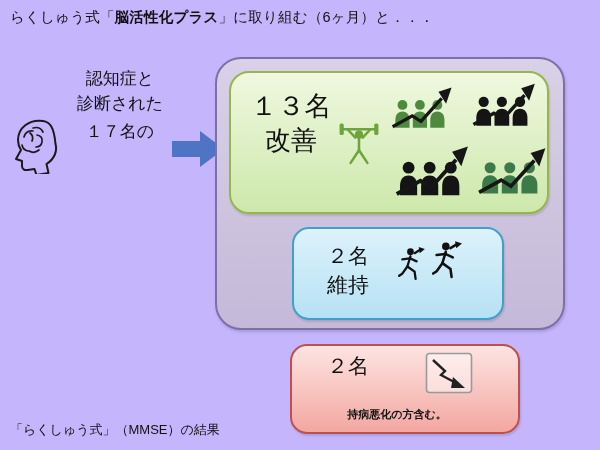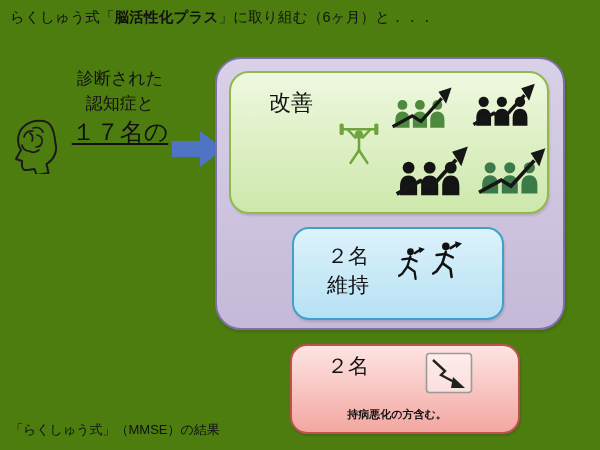--- a/index.html
+++ b/index.html
@@ -1,25 +1,25 @@
 <!DOCTYPE html>
 <html><head>
 <meta charset="utf-8">
 <style>
   *{margin:0;padding:0;box-sizing:border-box}
   html,body{background:#fff}
-  .page{position:relative;width:600px;height:450px;background:#4d7c0f;overflow:hidden;
+  .page{position:relative;width:600px;height:450px;background:#c4b5fd;overflow:hidden;
         font-family:"Liberation Sans","DejaVu Sans",sans-serif;color:#111}
 
   .title{position:absolute;left:10px;top:8px;font-size:14.5px;letter-spacing:.2px;white-space:nowrap}
   .title b{font-weight:bold}
 
   .patients{position:absolute;left:56px;top:66px;width:128px;text-align:center;
             font-size:17px;line-height:25px}
-  .patients .count{font-size:24px;line-height:31px;text-decoration:underline;text-underline-offset:3px}
+  .patients .count{font-size:17px;line-height:31px;text-underline-offset:3px}
 
   .brain{position:absolute;left:10px;top:118px;width:52px;height:56px}
   .big-arrow{position:absolute;left:172px;top:131px;width:52px;height:36px}
 
   .panel{position:absolute;border-radius:20px}
   .panel.purple{left:215px;top:57px;width:350px;height:273px;border-radius:26px;
         background:linear-gradient(180deg,#d9d1e7,#c4b9d8);border:2px solid #7e6fa8;
         box-shadow:1px 2px 3px rgba(0,0,0,.15)}
   .panel.green{left:229px;top:71px;width:320px;height:143px;
         background:linear-gradient(180deg,#eff8e0,#cde8ab);border:2px solid #94b64e;
@@ -27,21 +27,21 @@
   .panel.blue{left:292px;top:227px;width:212px;height:93px;border-radius:17px;
         background:linear-gradient(180deg,#ddf2fb,#b6e1f4);border:2px solid #41a0c8;
         box-shadow:1px 2px 2px rgba(0,0,0,.12)}
   .panel.pink{left:290px;top:344px;width:230px;height:90px;border-radius:17px;
         background:linear-gradient(180deg,#fde4e2,#f3a7a1);border:2px solid #c0504d;
         box-shadow:1px 2px 2px rgba(0,0,0,.12)}
 
   .result-text{position:absolute;text-align:center}
   .improved-text{left:238px;top:88px;width:106px}
   .improved-text .count-line{font-size:27px;line-height:37px}
-  .improved-text .label-line{font-size:22px;line-height:30px}
+  .improved-text .label-line{font-size:26px;line-height:30px}
   .maintained-text{left:300px;top:241px;width:96px}
   .maintained-text div{font-size:21px;line-height:29px}
   .declined-text{left:302px;top:351px;width:92px}
   .declined-text div{font-size:21px;line-height:29px}
 
   .lifter{position:absolute;left:338px;top:121px;width:42px;height:48px}
   .ppl{position:absolute}
   .ppl.g1{left:385px;top:82px;width:72px;height:48px}
   .ppl.g2{left:464px;top:78px;width:78px;height:50px}
   .ppl.g3{left:388px;top:140px;width:86px;height:58px}
@@ -91,35 +91,36 @@
       <path d="M14,19 q2,-7 9,-6"></path>
       <path d="M23,10 q7,-2 10,4"></path>
       <path d="M12,27 q1,5 6,6"></path>
       <path d="M19,33 q5,3 10,-1"></path>
       <path d="M27,17 q6,1 5,7 q-1,5 -6,5"></path>
       <path d="M20,15 q4,3 2,8"></path>
     </g>
   </svg>
 
   <div class="patients">
+    <div>認知症と</div>
     <div>診断された</div>
-    <div>認知症と</div>
     <div class="count">１７名の</div>
   </div>
 
   <svg class="big-arrow" viewBox="0 0 52 36">
     <polygon points="0,10 28,10 28,0 52,18 28,36 28,26 0,26" fill="#4f74c4"></polygon>
   </svg>
 
   <div class="panel purple"></div>
   <div class="panel green"></div>
   <div class="panel blue"></div>
   <div class="panel pink"></div>
 
   <div class="result-text improved-text">
+    <div class="count-line">１３名</div>
     <div class="label-line">改善</div>
   </div>
 
   <svg class="lifter" viewBox="0 0 40 44">
     <g stroke="#6fa43c" stroke-width="2.4" stroke-linecap="round" fill="none">
       <path d="M4,7 L36,7"></path>
       <path d="M9,7 L16.5,15"></path>
       <path d="M31,7 L23.5,15"></path>
       <path d="M20,16 L20,27"></path>
       <path d="M20,27 L12,39"></path>

